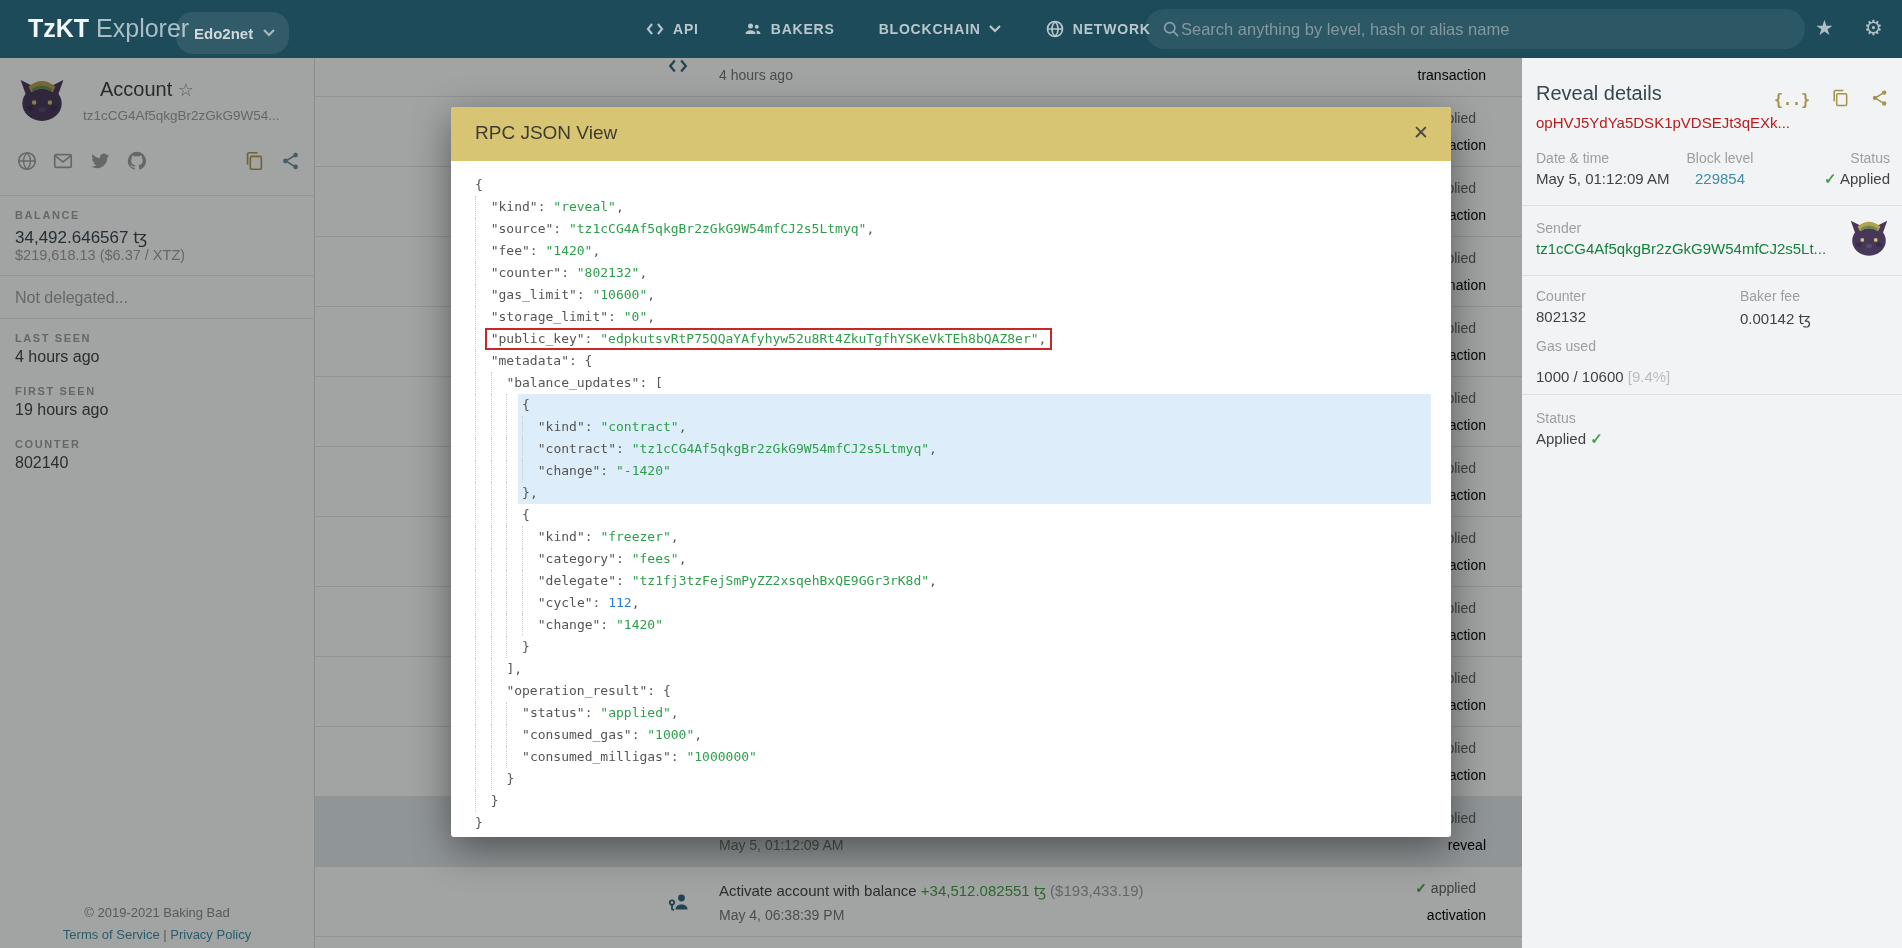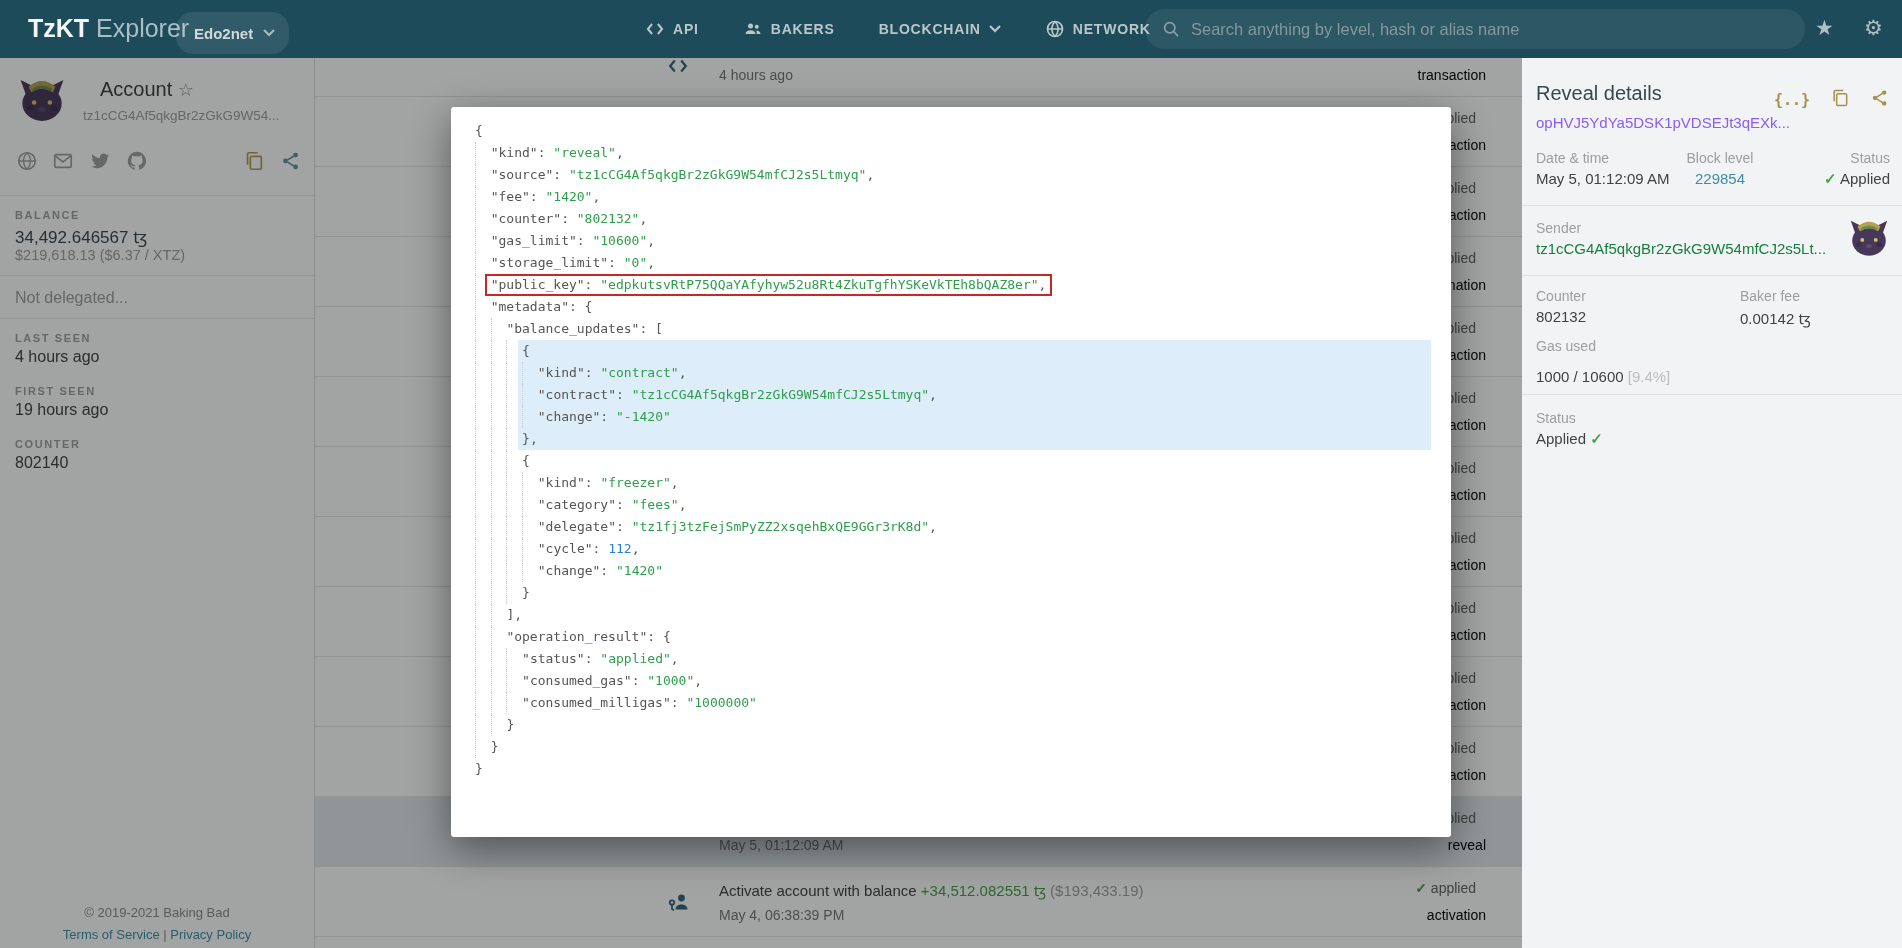--- a/index.html
+++ b/index.html
@@ -12,21 +12,21 @@
   #brand { position:absolute; left:28px; top:14px; font-size:25px; color:#e8eef0; cursor:pointer; }
   #brand b { font-weight:700; color:#f2f6f7; }
   #brand span.lt { font-weight:300; color:#a9bec6; }
   #net-pill { position:absolute; left:176px; top:12px; height:42px; border-radius:17px;
     background:rgba(255,255,255,.09); color:#cfd9dc; font-size:15px; font-weight:600;
     display:flex; align-items:center; padding:0 14px 0 18px; gap:10px; cursor:pointer; }
   #nav-menu { position:absolute; left:645px; top:0; height:58px; display:flex; align-items:center; gap:44px; }
   .nav-item { display:flex; align-items:center; gap:8px; color:#b9c7cc; font-size:14px;
     font-weight:700; letter-spacing:.8px; cursor:pointer; }
   #search { position:absolute; left:1145px; top:9px; width:660px; height:40px; border-radius:20px;
-    background:rgba(255,255,255,.07); display:flex; align-items:center; padding:16px 16px; gap:10px; }
+    background:rgba(255,255,255,.07); display:flex; align-items:center; padding:16px 16px; }
   #search input { flex:1; background:transparent; border:none; outline:none; color:#d6e0e3;
     font-size:16.5px; font-family:"Liberation Sans",sans-serif; }
   #search input::placeholder { color:#84999f; }
   .nav-ico-btn { position:absolute; top:17px; font-size:21px; color:#b0bec5; cursor:pointer; line-height:22px; }
 
   
   #left-panel { position:absolute; left:0; top:58px; width:315px; height:890px; background:#fff;
     border-right:1px solid #dcdcdc; }
   .lbl { font-size:11px; letter-spacing:1.6px; color:#9e9e9e; font-weight:700; }
   .val { font-size:16px; color:#424242; }
@@ -64,21 +64,21 @@
     font-size:13px; }
   #hl-rect { position:absolute; background:#ddeefa; left:43px; right:20px; z-index:0; }
   .code-line { position:relative; height:22px; line-height:22px; white-space:pre; z-index:1; }
   .ind { display:inline-block; width:15.7px; height:22px; border-left:1px dotted #ccc; vertical-align:top; }
   .tk,.tp { color:#555; } .ts { color:#2e9e4c; } .tn { color:#2a7fd4; }
   .red-box { display:inline-block; border:2px solid #c62828; padding:0 4px; height:22px; line-height:18px; margin-left:-6px; }
 
   
   #right-panel { position:absolute; left:1522px; top:58px; width:380px; height:890px; background:#f2f3f4; z-index:60;padding-left:16px; }
   #rp-title { position:absolute; left:14px; top:24px; font-size:20px; color:#37474f; }
-  #rp-hash { position:absolute; left:14px; top:56px; font-size:15px; color:#8b5cf6; cursor:pointer; white-space:nowrap; }
+  #rp-hash { position:absolute; left:14px; top:56px; font-size:15px; color:#b91c1c; cursor:pointer; white-space:nowrap; }
   #rp-icons { position:absolute; right:12px; top:30px; display:flex; gap:20px; align-items:center; }
   #rp-icons .gold { color:#a3914c; font-family:"DejaVu Sans Mono",monospace; font-weight:700; font-size:15px; cursor:pointer; }
   .rp-lbl { position:absolute; font-size:14px; color:#9e9e9e; }
   .rp-val { position:absolute; font-size:15px; color:#424242; }
   .rp-div { position:absolute; left:0; width:100%; height:1px; background:#e0e0e0; }
 </style>
 </head>
 <body>
 
 <div id="nav">
@@ -336,20 +336,24 @@
         <div class="op-time">May 4, 06:38:39 PM</div>
         <div class="op-status"><span class="chk">✓</span> applied</div>
         <div class="op-type">activation</div>
       </div>
     </div>
 </div>
 
 <div id="dim"></div>
 
 <div id="modal">
+  <div id="modal-header">
+    <div id="modal-title">RPC JSON View</div>
+    <div id="modal-close">✕</div>
+  </div>
   <div id="code-wrap">
     <div id="hl-rect" style="top: 220px; height: 110px;"></div>
   <div class="code-line"><span class="tp">{</span></div>
       <div class="code-line"><span class="ind"></span><span class="tk">"kind": </span><span class="ts">"reveal"</span><span class="tp">,</span></div>
       <div class="code-line"><span class="ind"></span><span class="tk">"source": </span><span class="ts">"tz1cCG4Af5qkgBr2zGkG9W54mfCJ2s5Ltmyq"</span><span class="tp">,</span></div>
       <div class="code-line"><span class="ind"></span><span class="tk">"fee": </span><span class="ts">"1420"</span><span class="tp">,</span></div>
       <div class="code-line"><span class="ind"></span><span class="tk">"counter": </span><span class="ts">"802132"</span><span class="tp">,</span></div>
       <div class="code-line"><span class="ind"></span><span class="tk">"gas_limit": </span><span class="ts">"10600"</span><span class="tp">,</span></div>
       <div class="code-line"><span class="ind"></span><span class="tk">"storage_limit": </span><span class="ts">"0"</span><span class="tp">,</span></div>
       <div class="code-line"><span class="ind"></span><span class="red-box"><span class="tk">"public_key": </span><span class="ts">"edpkutsvRtP75QQaYAfyhyw52u8Rt4ZkuTgfhYSKeVkTEh8bQAZ8er"</span><span class="tp">,</span></span></div>

